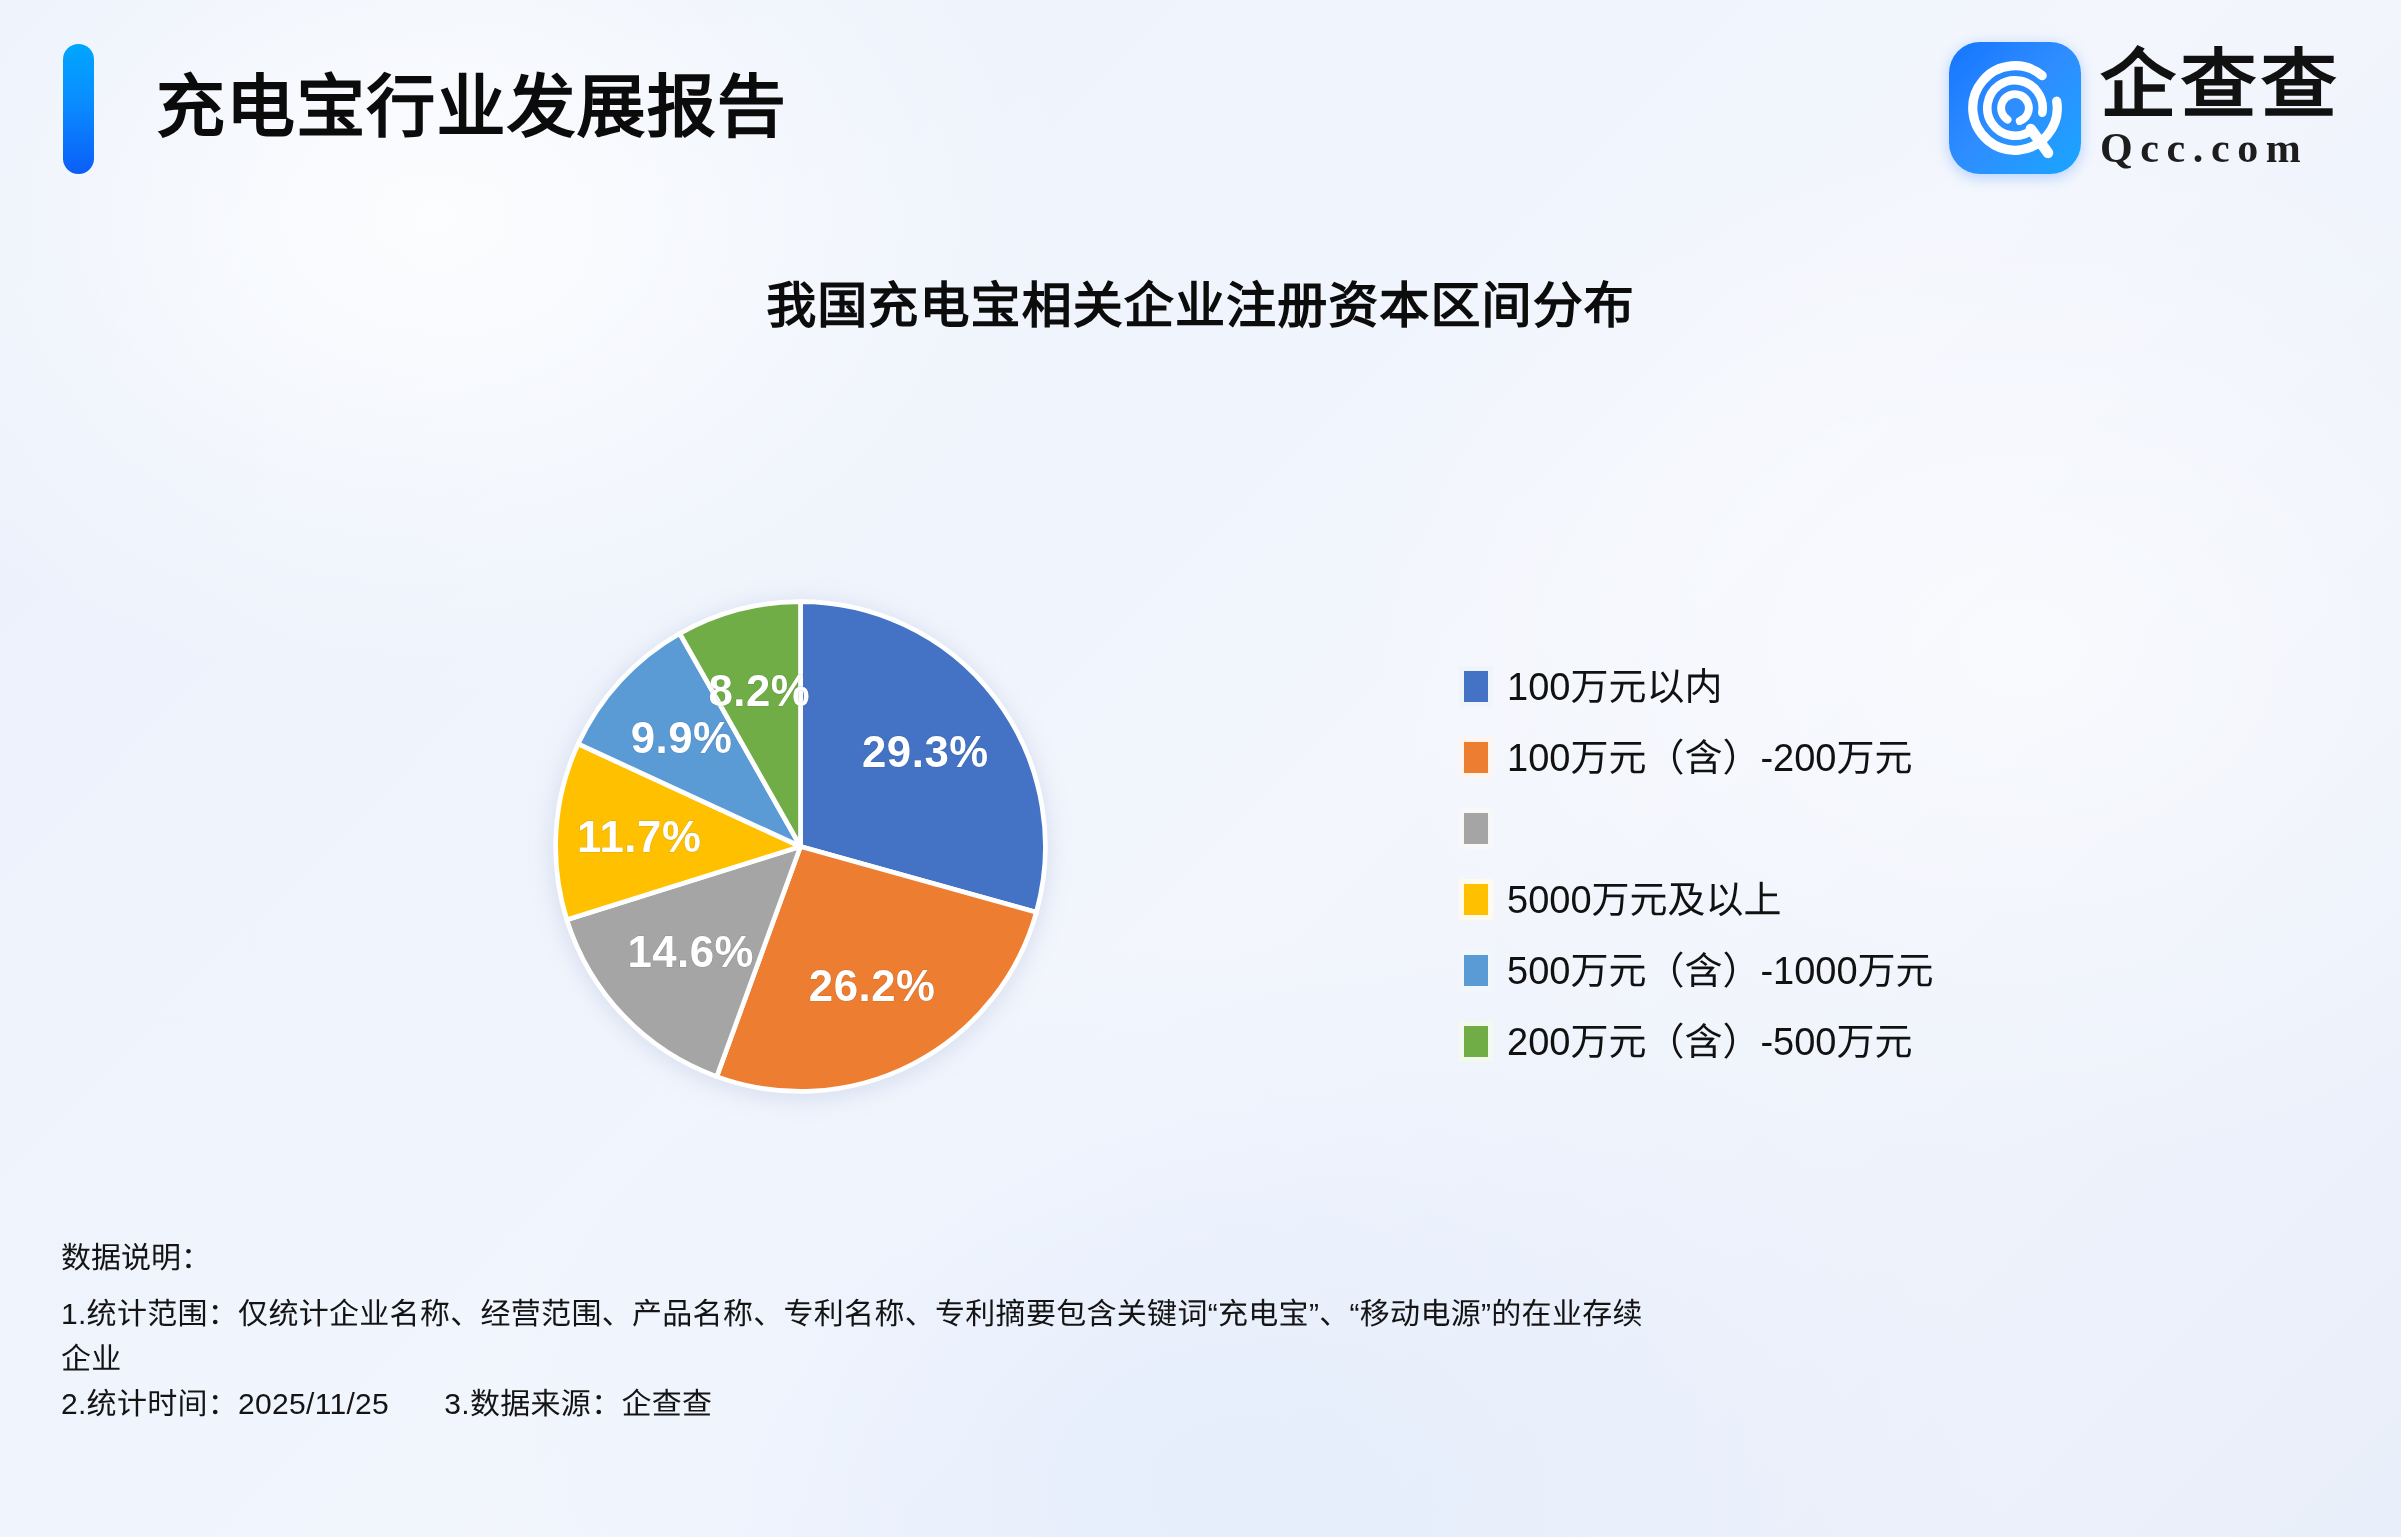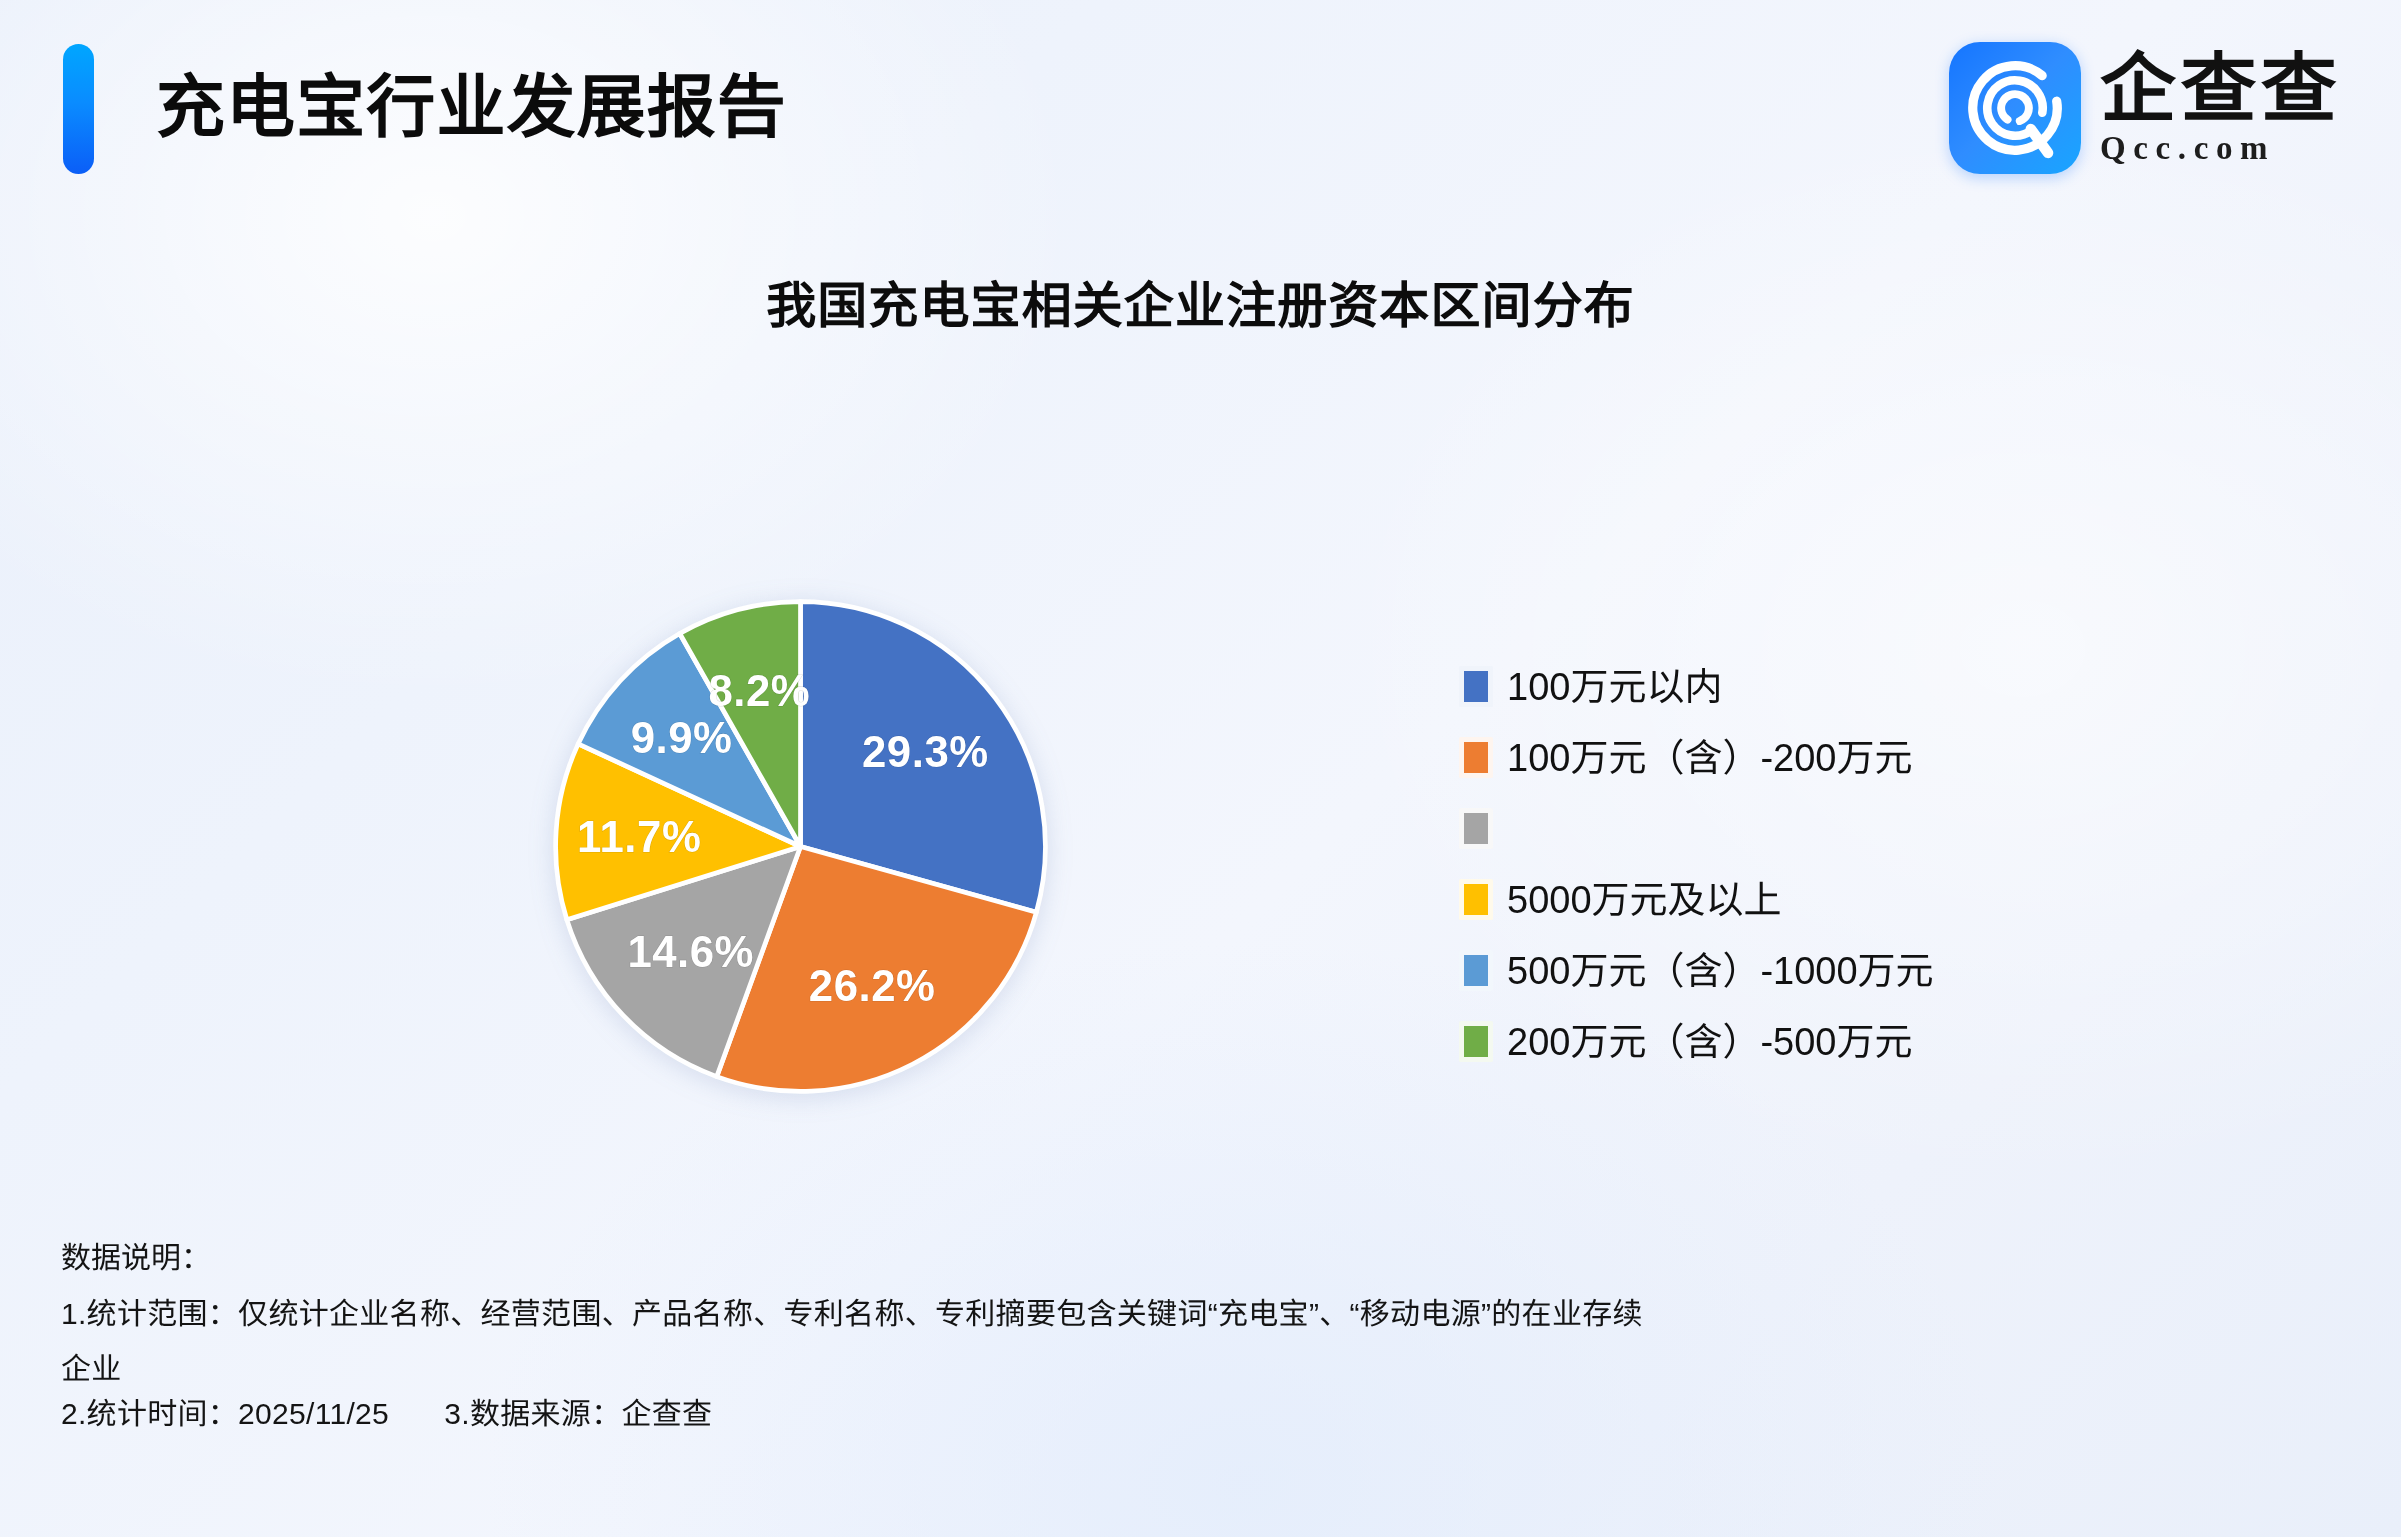--- a/index.html
+++ b/index.html
@@ -41,21 +41,21 @@
 
   .brand { position:absolute; right:65px; top:42px; display:flex; align-items:center; gap:19.4px;padding-left:24px; }
   .brand-mark {
     width:132px; height:132px; border-radius:31px;
     background: linear-gradient(135deg, #1575ff 0%, #2f8dff 48%, #19a5ff 100%);
     display:flex; align-items:center; justify-content:center;
     box-shadow: 0 3.2px 14px rgba(26,118,255,.28);
   }
   .brand-text { display:flex; flex-direction:column; align-items:flex-start; gap:3.2px; }
   .brand-cn { font-size:76px; font-weight:bold; letter-spacing:4.3px; line-height:1.02; color:#111; white-space:nowrap; }
-  .brand-en { font-size:33px; font-weight:bold; letter-spacing:7.6px; line-height:1; color:#1d1d1d; white-space:nowrap; }
+  .brand-en { font-size:42px; font-weight:bold; letter-spacing:7.6px; line-height:1; color:#1d1d1d; white-space:nowrap; }
 
   
   .chart-title {
     position:absolute; left:0; top:265px; width:2401px; text-align:center;
     font-size:50px; font-weight:bold; letter-spacing:1.1px; color:#0c0c0c;
   }
 
   .pie-wrap { position:absolute; left:540px; top:586px; width:521px; height:521px; }
   .pie-svg { width:521px; height:521px; display:block;
     filter: drop-shadow(0 4.3px 12px rgba(70,100,160,.17)); }
@@ -76,21 +76,21 @@
     box-sizing:content-box;
   }
   .legend-label {
     margin-left:14px; font-size:38px; font-weight:500; color:#111;
     white-space:nowrap; line-height:1;
   }
 
   
   .footnotes { position:absolute; left:61px; top:1243px; width:2269px; color:#141414; }
   .fn-head { font-size:30px; font-weight:500; line-height:1; margin-bottom:18px; }
-  .fn-line { font-size:30px; font-weight:500; line-height:45px; letter-spacing:0.3px; white-space:nowrap;margin-top:10px; }
+  .fn-line { font-size:30px; font-weight:500; line-height:45px; letter-spacing:0.3px; white-space:nowrap; }
   .fn-wrap-line { font-size:30px; font-weight:400; line-height:45px; letter-spacing:0.3px; }
   .fn-gap { display:inline-block; width:38px; }
 </style>
 </head>
 <body>
 
 <div class="bg-bloom-a"></div>
 <div class="bg-bloom-b"></div>
 <div class="bg-bloom-c"></div>
 

